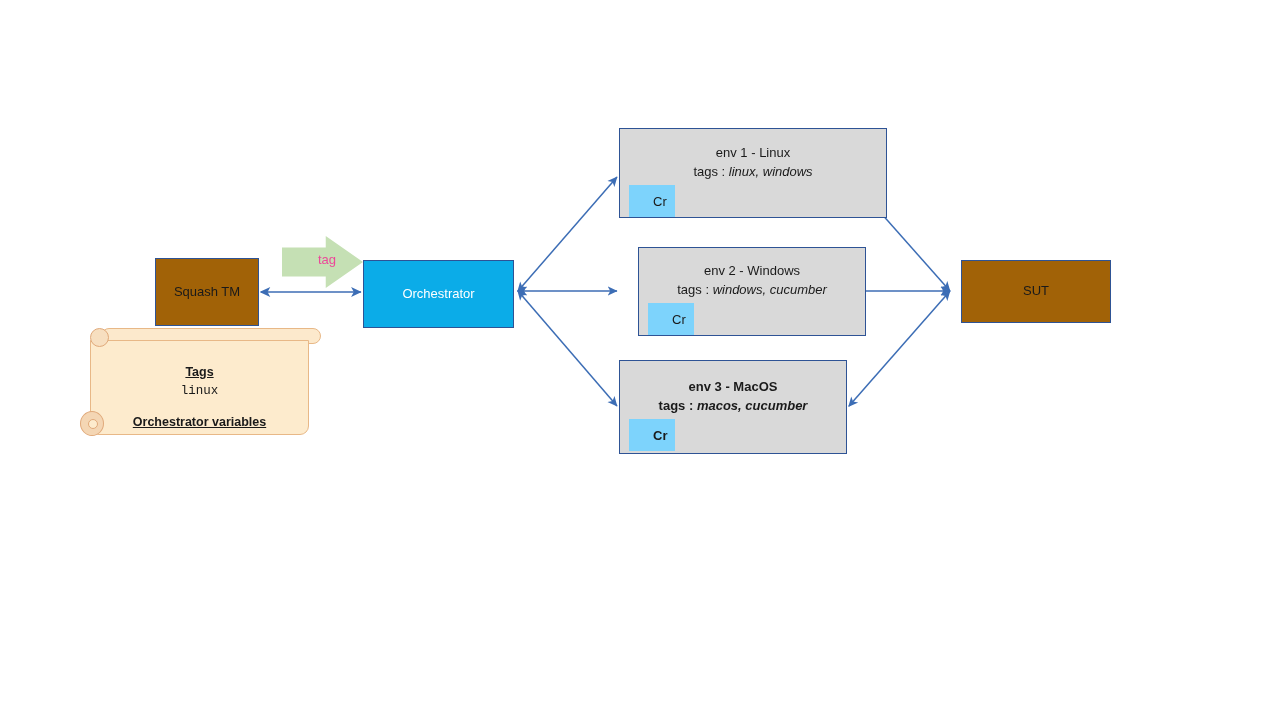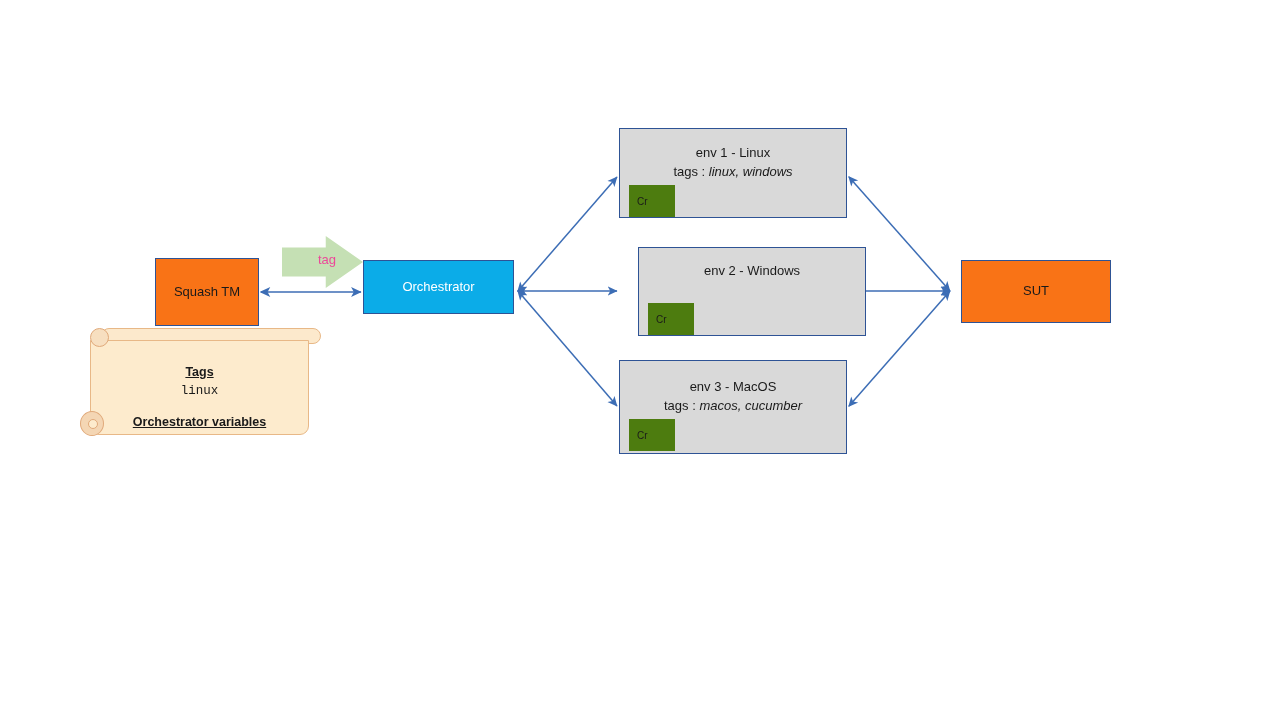--- a/index.html
+++ b/index.html
@@ -37,21 +37,21 @@
   .node {
     position: absolute;
     box-sizing: border-box;
     border: 1px solid #2E5395;
     display: flex;
     align-items: center;
     justify-content: center;
     z-index: 3;
   }
   .node-gray {
-    background: #f97316;
+    background: #a16207;
     color: #1a1a1a;
   }
   .node-blue {
     background: #0BACE8;
     color: #ffffff;
   }
   .node-label {
     font-size: 13px;
     line-height: 1.25;
     text-align: center;
@@ -62,21 +62,21 @@
     left: 155px;
     top: 258px;
     width: 104px;
     height: 68px;
   }
   
   #orchestrator {
     left: 363px;
     top: 260px;
     width: 151px;
-    height: 54px;
+    height: 68px;
   }
   
   #sut {
     left: 952px;
     top: 260px;
     width: 150px;
     height: 63px;
     margin-left: 9px;
   }
   
@@ -95,38 +95,38 @@
     font-size: 13px;
     color: #1a1a1a;
     line-height: 1.45;
   }
   .env-tags-value {
     font-style: italic;
   }
   .cr-chip {
     position: absolute;
     box-sizing: border-box;
-    background: #4d7c0f;
+    background: #7dd3fc;
     width: 46px;
     height: 32px;
-    font-size: 10px;
+    font-size: 13px;
     color: #1a1a1a;
     display: flex;
     align-items: center;
-    padding-left: 8px;
-  }
-  #env-1 { left: 619px; top: 128px; width: 228px; height: 90px; }
+    padding-left: 24px;
+  }
+  #env-1 { left: 619px; top: 128px; width: 268px; height: 90px; }
   #env-1 .env-text { top: 15px; }
   #env-1 .cr-chip { left: 9px; top: 56px; }
 
   #env-2 { left: 638px; top: 247px; width: 228px; height: 89px; }
   #env-2 .env-text { top: 14px; }
   #env-2 .cr-chip { left: 9px; top: 55px; }
 
-  #env-3 { left: 619px; top: 360px; width: 228px; height: 94px; }
+  #env-3 { left: 619px; top: 360px; width: 228px; height: 94px; font-weight: bold; }
   #env-3 .env-text { top: 17px; }
   #env-3 .cr-chip { left: 9px; top: 58px; }
 
   
   #tag-arrow {
     position: absolute;
     left: 282px;
     top: 236px;
     width: 81px;
     height: 52px;
@@ -288,20 +288,24 @@
       </div>
     </div>
     <div class="cr-chip">
       <span>Cr</span>
     </div>
   </div>
 
   <div id="env-2" class="env-box">
     <div class="env-text">
       <div>env 2 - Windows</div>
+      <div>
+        <span>tags :</span>
+        <span class="env-tags-value">windows, cucumber</span>
+      </div>
     </div>
     <div class="cr-chip">
       <span>Cr</span>
     </div>
   </div>
 
   <div id="env-3" class="env-box">
     <div class="env-text">
       <div>env 3 - MacOS</div>
       <div>

